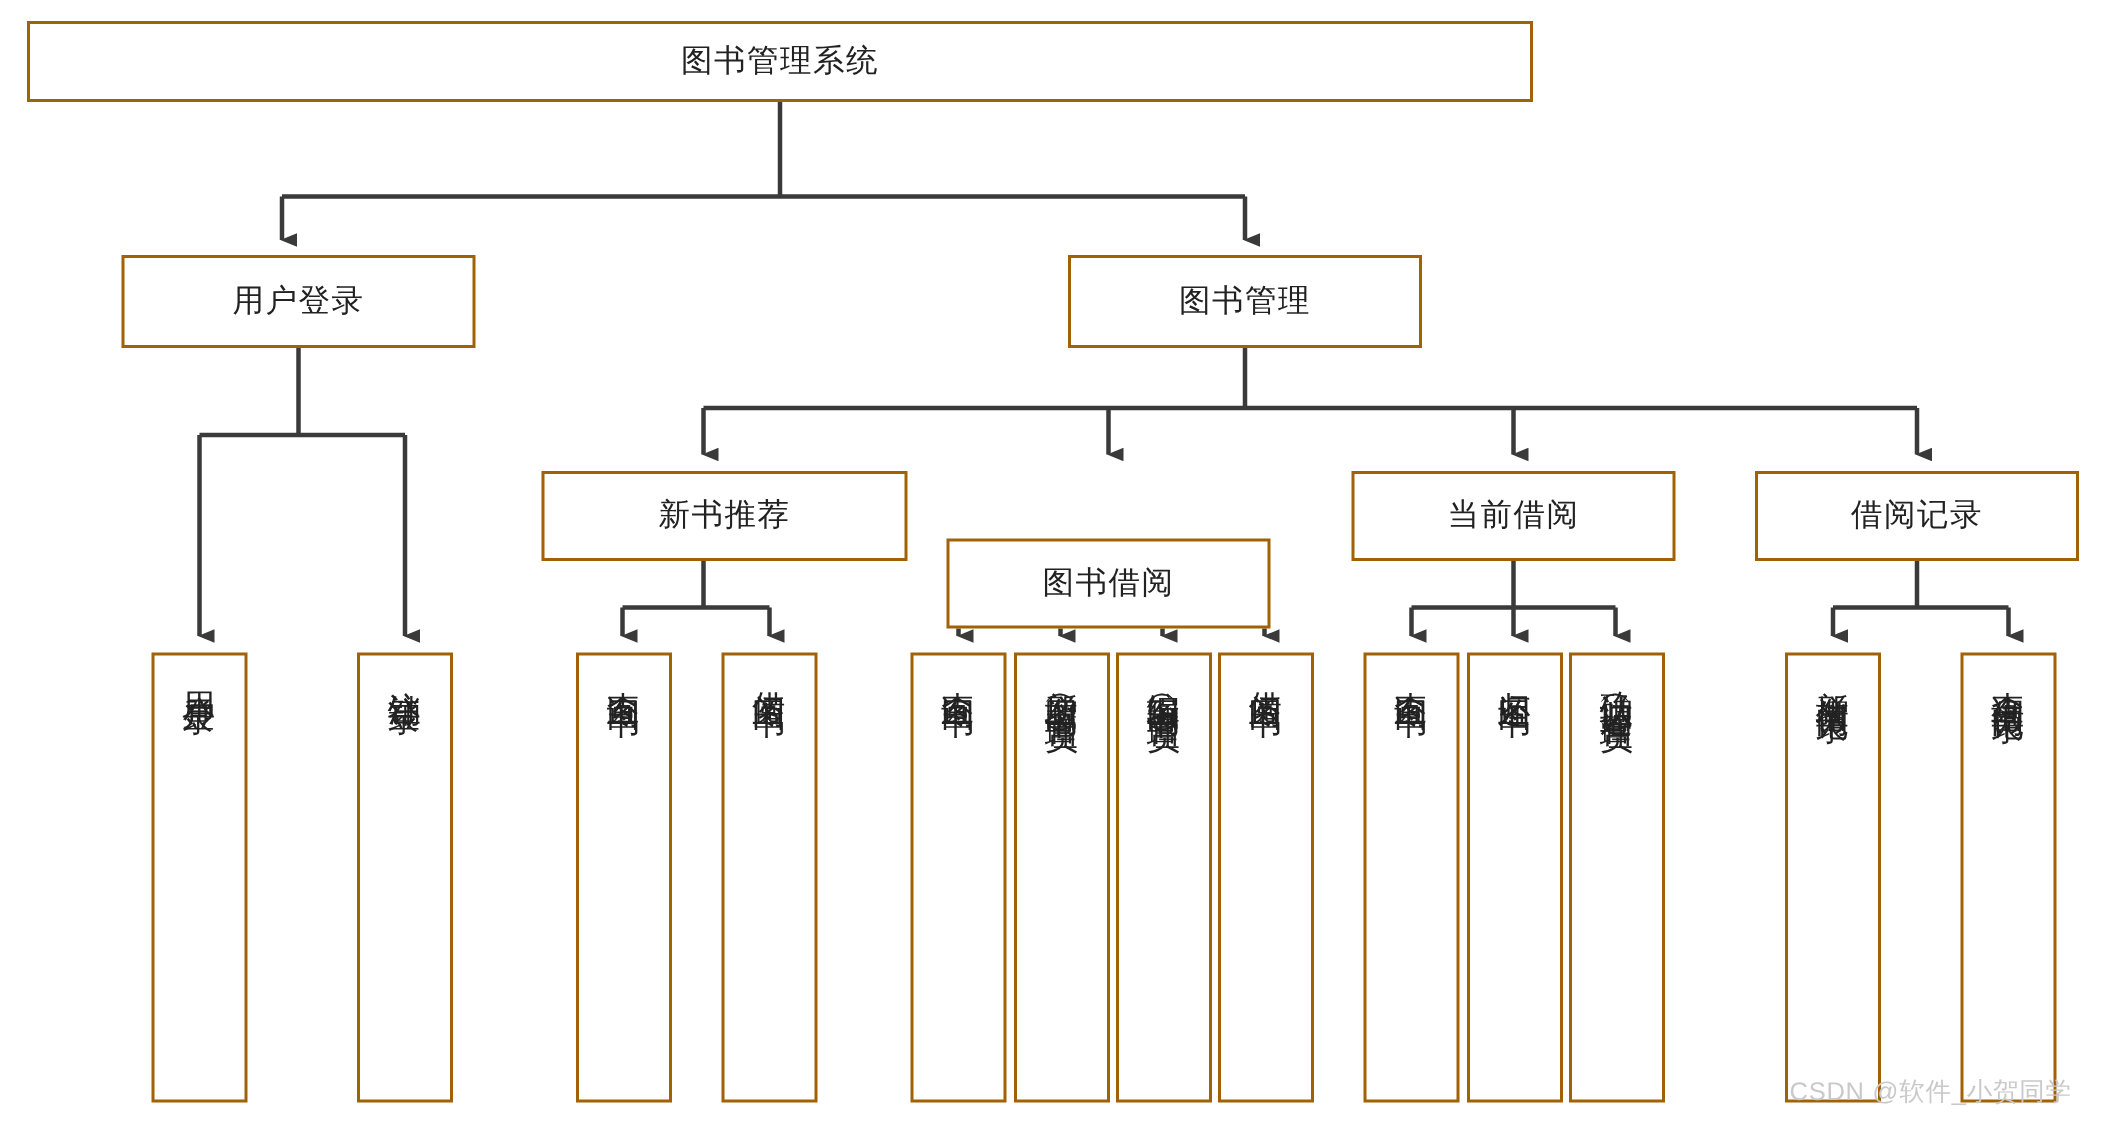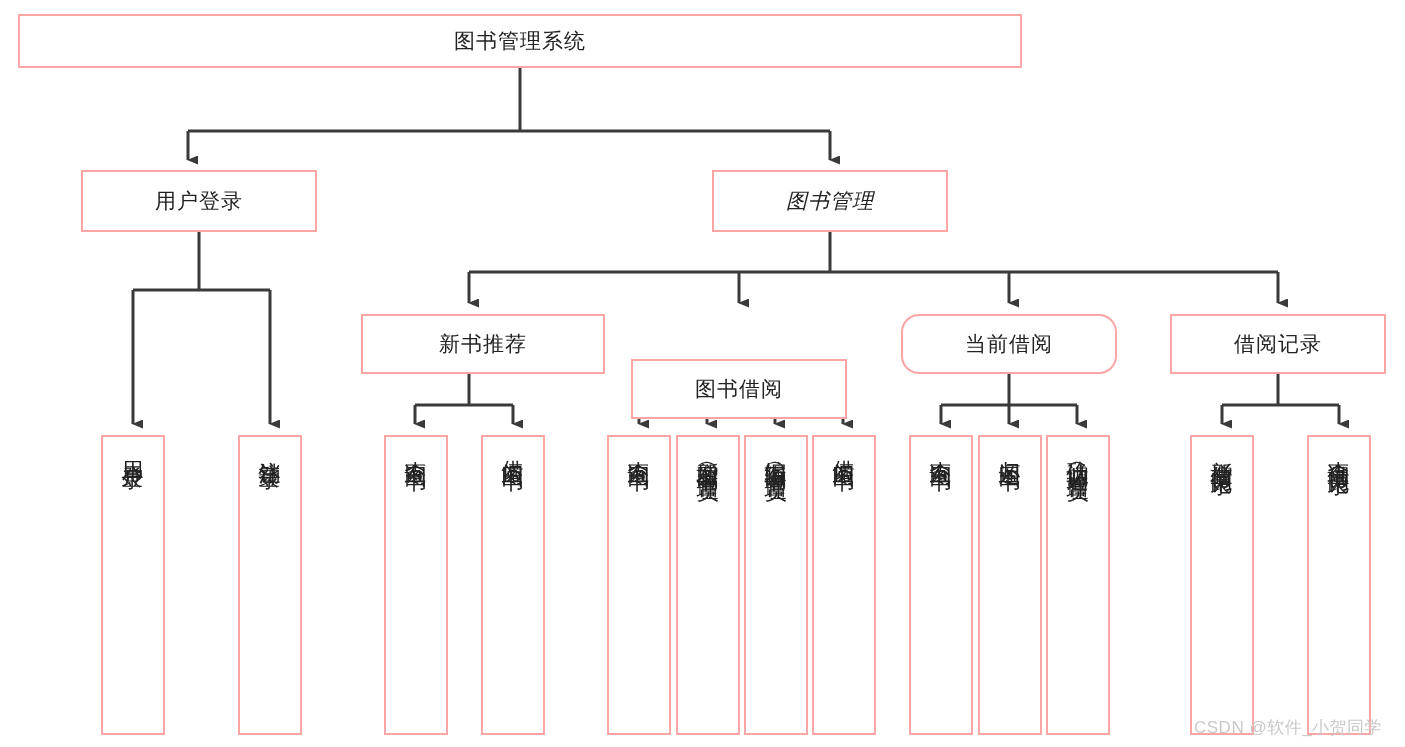--- a/index.html
+++ b/index.html
@@ -18,21 +18,21 @@
   svg.connectors{
     position:absolute;
     left:0;top:0;
     width:1405px;height:747px;
     pointer-events:none;
   }
   .node{
     position:absolute;
     box-sizing:border-box;
     background:#ffffff;
-    border:2px solid #fca5a5;
+    border:2px solid #a16207;
     display:flex;
     align-items:center;
     justify-content:center;
   }
   .node .lbl{
     font-size:21px;
     line-height:1.15;
     letter-spacing:1px;
     color:#222;
     white-space:nowrap;
@@ -118,33 +118,33 @@
   </svg>
 
   <div class="node" style="left:18px;top:14px;width:1004px;height:54px;">
     <span class="lbl">图书管理系统</span>
   </div>
 
   <div class="node" style="left:81px;top:170px;width:236px;height:62px;">
     <span class="lbl">用户登录</span>
   </div>
 
-  <div class="node" style="left:712px;top:170px;width:236px;height:62px;font-style:italic;">
+  <div class="node" style="left:712px;top:170px;width:236px;height:62px;">
     <span class="lbl">图书管理</span>
   </div>
 
   <div class="node" style="left:361px;top:314px;width:244px;height:60px;">
     <span class="lbl">新书推荐</span>
   </div>
 
   <div class="node" style="left:631px;top:314px;width:216px;height:60px;margin-top:45px;">
     <span class="lbl">图书借阅</span>
   </div>
 
-  <div class="node" style="left:901px;top:314px;width:216px;height:60px;border-radius:18px;">
+  <div class="node" style="left:901px;top:314px;width:216px;height:60px;">
     <span class="lbl">当前借阅</span>
   </div>
 
   <div class="node" style="left:1170px;top:314px;width:216px;height:60px;">
     <span class="lbl">借阅记录</span>
   </div>
 
   <div class="node vertical" style="left:101px;top:435px;width:64px;height:300px;">
     <span class="lbl">用户登录</span>
   </div>
@@ -190,15 +190,15 @@
   </div>
 
   <div class="node vertical" style="left:1190px;top:435px;width:64px;height:300px;">
     <span class="lbl">新增借阅记录</span>
   </div>
 
   <div class="node vertical" style="left:1307px;top:435px;width:64px;height:300px;">
     <span class="lbl">查询借阅记录</span>
   </div>
 
-  <div class="watermark" style="left:1168px;top:716px;padding-left:26px;">CSDN @软件_小贺同学</div>
+  <div class="watermark" style="left:1193px;top:716px;">CSDN @软件_小贺同学</div>
 
 </div>
 
 </body></html>

